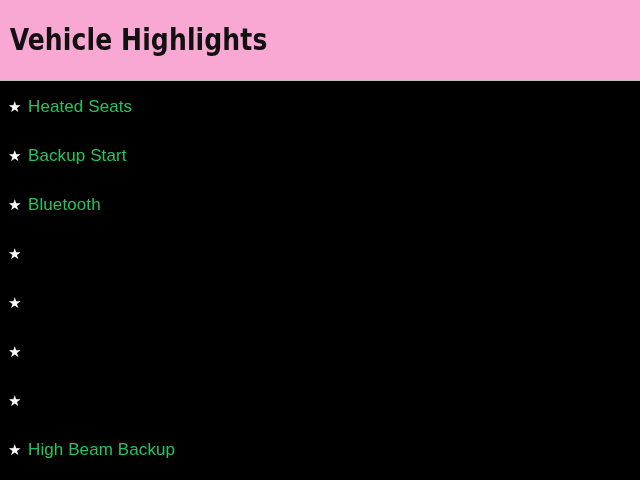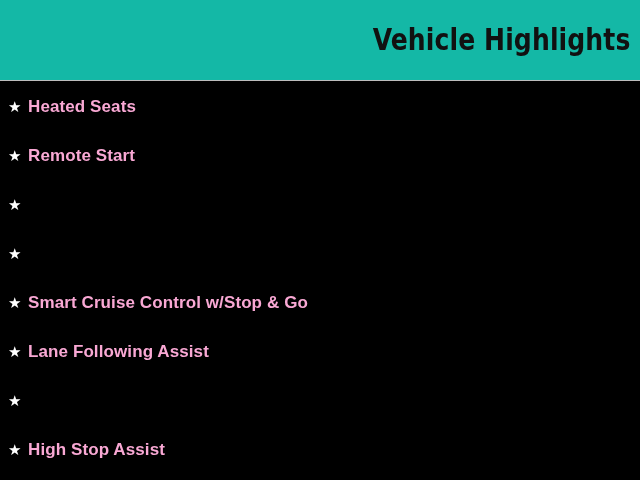--- a/index.html
+++ b/index.html
@@ -24,26 +24,26 @@
     box-sizing: border-box;
   }
 
   
   .header {
     position: absolute;
     left: 0;
     top: 0;
     width: 640px;
     height: 81px;
-    background: #14b8a6;
+    background: #f9a8d4;
     border-bottom: 1px solid #bdbdbd;
     box-sizing: border-box;
     display: flex;
     align-items: center;
-    justify-content: flex-end;
+    justify-content: flex-start;
   }
 
   .header-title {
     font-family: "DejaVu Sans Condensed", "DejaVu Sans", "Liberation Sans", sans-serif;
     font-weight: 700;
     font-size: 30px;
     line-height: 30px;
     letter-spacing: 0.1px;
     color: #111111;
     margin: 0;
@@ -86,24 +86,24 @@
     line-height: 15px;
     color: #ffffff;
     text-align: left;
     display: inline-block;
     user-select: none;
   }
 
   .highlight-label {
     flex: 0 0 auto;
     font-family: "Liberation Sans", sans-serif;
-    font-weight: 700;
+    font-weight: 400;
     font-size: 17px;
     line-height: 20px;
-    color: #f9a8d4;
+    color: #22c55e;
     letter-spacing: 0.1px;
     white-space: nowrap;
   }
 </style>
 </head>
 <body>
 
 <div class="panel">
 
   <div class="header">
@@ -112,45 +112,44 @@
 
   <ul class="highlights-list">
 
     <li class="highlight-item">
       <span class="bullet-star">★</span>
       <span class="highlight-label">Heated Seats</span>
     </li>
 
     <li class="highlight-item">
       <span class="bullet-star">★</span>
-      <span class="highlight-label">Remote Start</span>
+      <span class="highlight-label">Backup Start</span>
+    </li>
+
+    <li class="highlight-item">
+      <span class="bullet-star">★</span>
+      <span class="highlight-label">Bluetooth</span>
     </li>
 
     <li class="highlight-item">
       <span class="bullet-star">★</span>
     </li>
 
     <li class="highlight-item">
       <span class="bullet-star">★</span>
     </li>
 
     <li class="highlight-item">
       <span class="bullet-star">★</span>
-      <span class="highlight-label">Smart Cruise Control w/Stop &amp; Go</span>
-    </li>
-
-    <li class="highlight-item">
-      <span class="bullet-star">★</span>
-      <span class="highlight-label">Lane Following Assist</span>
     </li>
 
     <li class="highlight-item">
       <span class="bullet-star">★</span>
     </li>
 
     <li class="highlight-item">
       <span class="bullet-star">★</span>
-      <span class="highlight-label">High Stop Assist</span>
+      <span class="highlight-label">High Beam Backup</span>
     </li>
 
   </ul>
 
 </div>
 
 </body></html>

